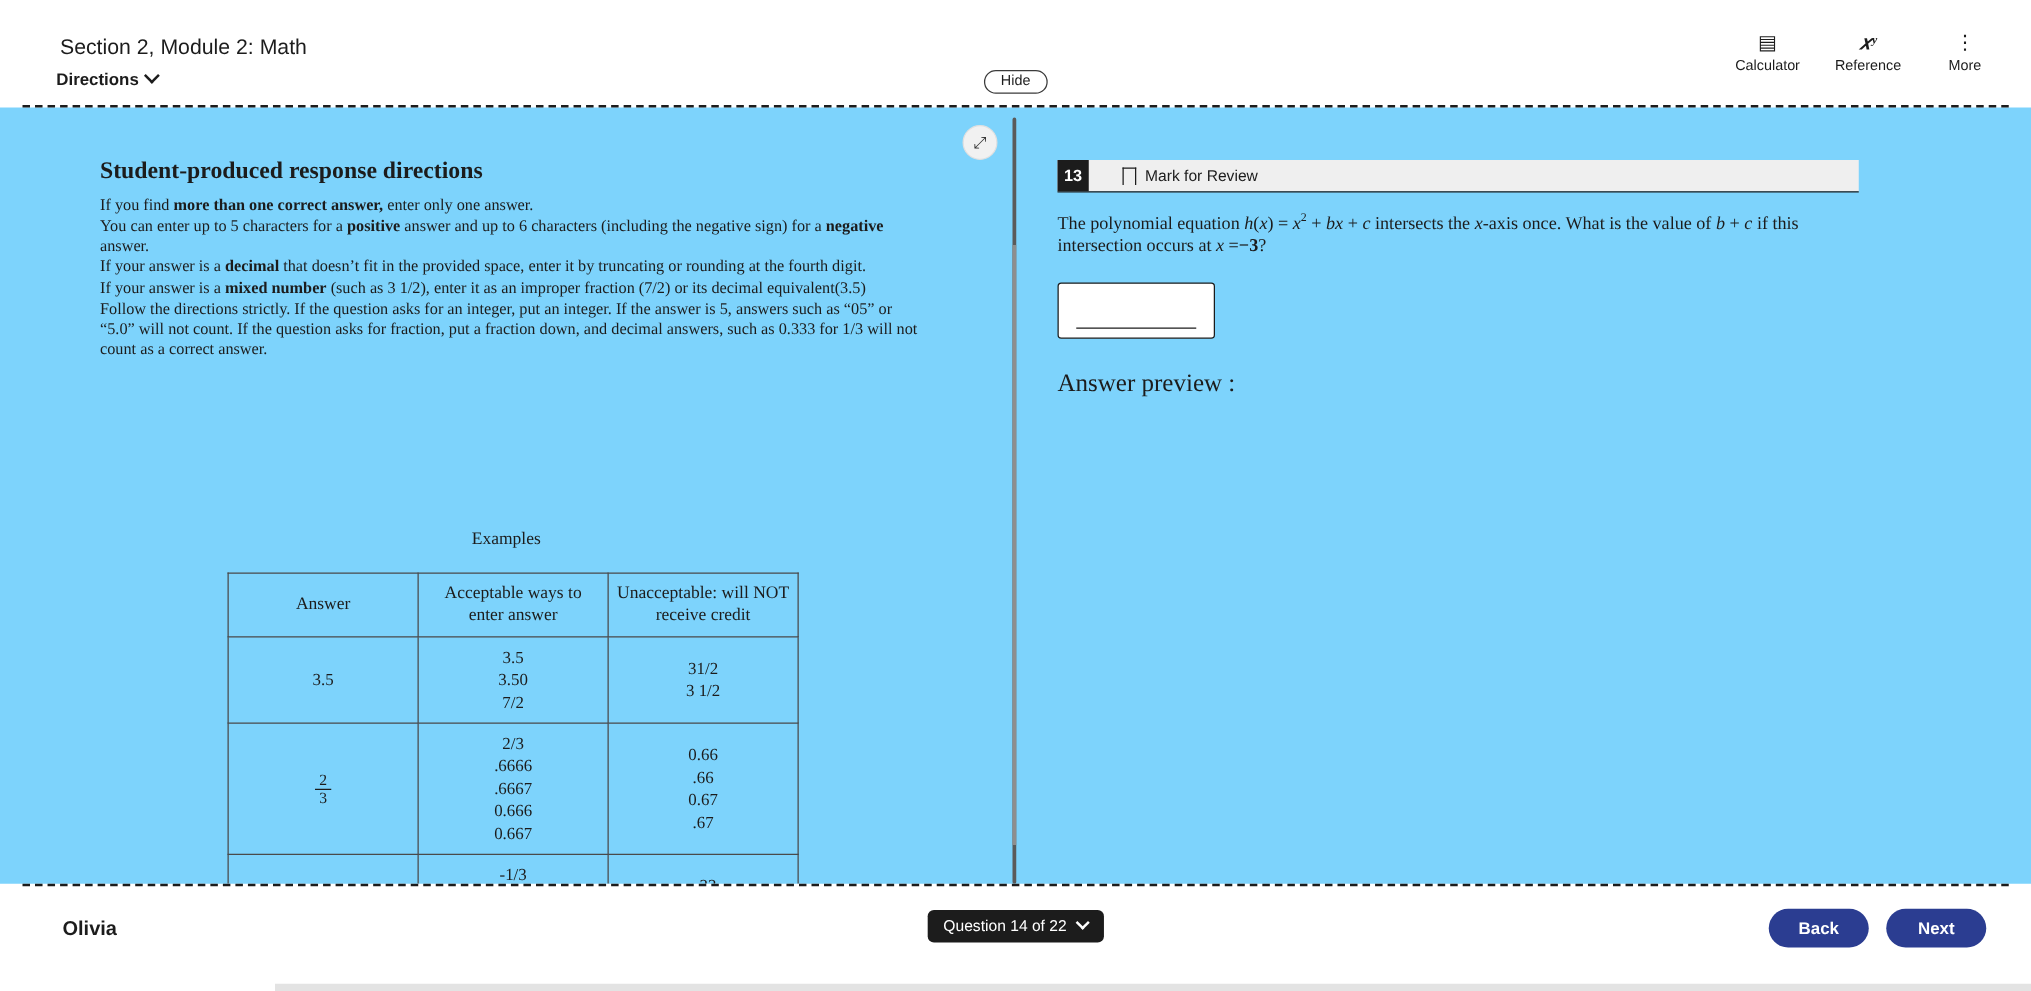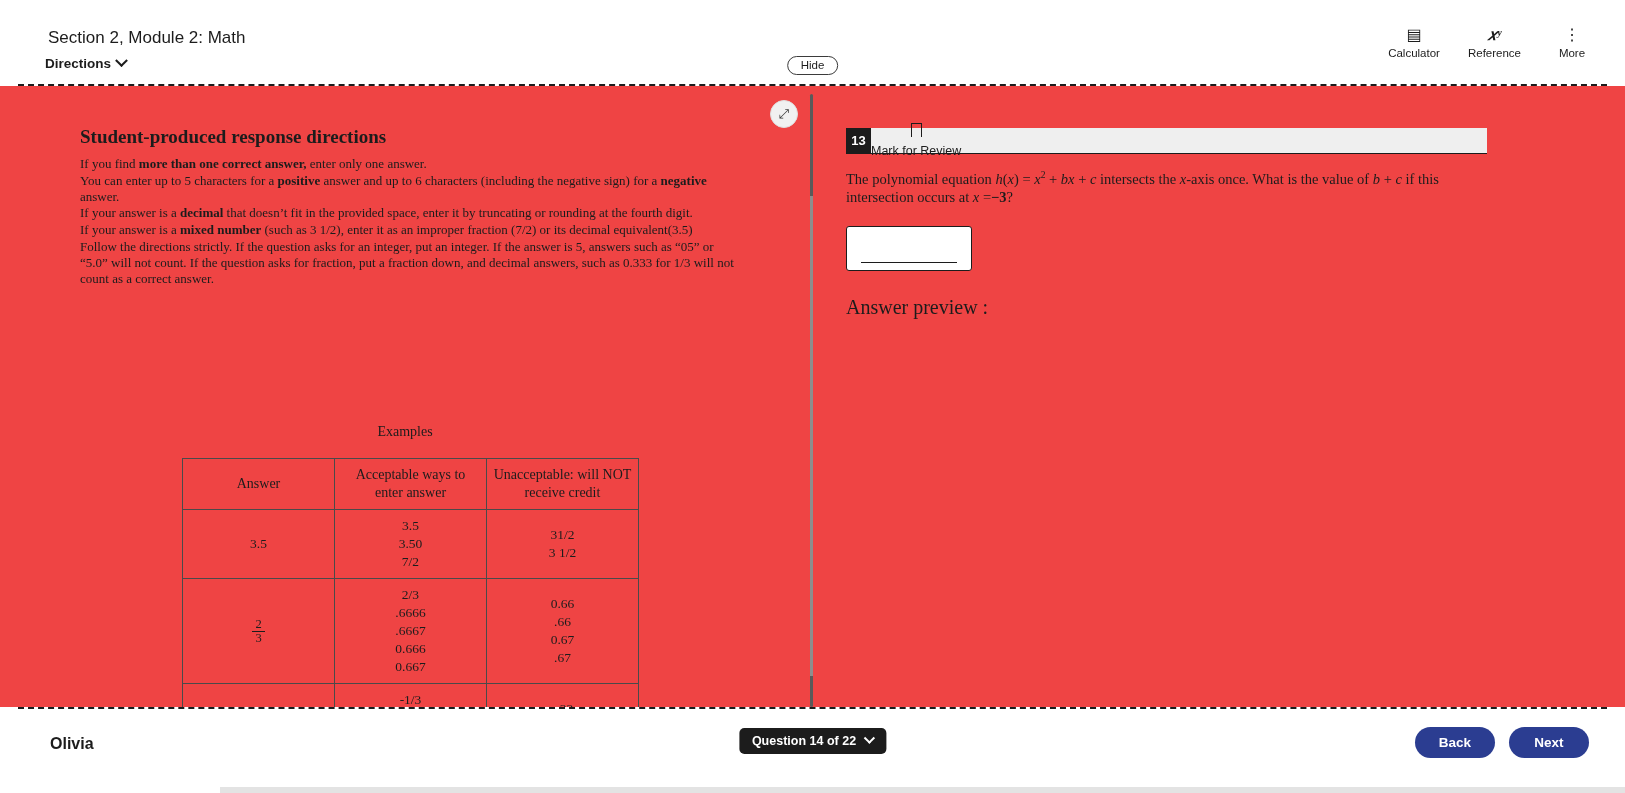--- a/index.html
+++ b/index.html
@@ -6,21 +6,21 @@
   html, body {
     margin: 0; padding: 0;
     width: 1625px; height: 793px;
     background: #ffffff;
     font-family: "Liberation Sans", sans-serif;
     overflow: hidden;
   }
   .app {
     position: relative;
     width: 1625px; height: 793px;
-    background: #ef4444;
+    background: #7dd3fc;
   }
 
   
   .header {
     position: absolute; top: 0; left: 0; right: 0; height: 86px;
     background: #fff;
   }
   .hdr-title {
     position: absolute; left: 48px; top: 28px;
     font-size: 17px; color: #1c1c1c; font-weight: 400;
@@ -155,21 +155,21 @@
     background: #efefef;
     display: flex; align-items: center;
   }
   .q-num {
     width: 25px; height: 25px; background: #1c1c1c; color: #fff;
     display: flex; align-items: center; justify-content: center;
     font-size: 13px; font-weight: bold;
   }
   .q-mark {
     display: flex; align-items: center; gap: 7px;
-    margin-left: 0; font-size: 12.5px; color: #1c1c1c; cursor: pointer; flex-direction: column;
+    margin-left: 27px; font-size: 12.5px; color: #1c1c1c; cursor: pointer;
   }
   .bookmark {
     width: 11px; height: 14px; border: 1.6px solid #1c1c1c; border-bottom: none;
     position: relative;
   }
   .bookmark:after {
     content: ""; position: absolute; left: -1.6px; right: -1.6px; bottom: -6px;
     height: 7px;
     border-left: 1.6px solid transparent; border-right: 1.6px solid transparent;
   }
@@ -215,21 +215,21 @@
   .ftr-name {
     position: absolute; left: 50px; top: 28px;
     font-size: 16px; font-weight: bold; color: #1c1c1c;
   }
   .ftr-qsel {
     position: absolute; left: 50%; transform: translateX(-50%); top: 21px;
     background: #1c1c1c; color: #fff;
     border-radius: 5px;
     height: 26px; padding: 0 13px;
     display: flex; align-items: center; gap: 9px;
-    font-size: 12.5px; font-weight: bold; cursor: pointer;
+    font-size: 12.5px; font-weight: normal; cursor: pointer;
   }
   .chev-w {
     display: inline-block; width: 8px; height: 8px;
     border-right: 2px solid #fff; border-bottom: 2px solid #fff;
     transform: rotate(45deg) translate(-2px,-2px);
   }
   .ftr-btns {
     position: absolute; right: 36px; top: 20px;
     display: flex; gap: 14px;
   }

